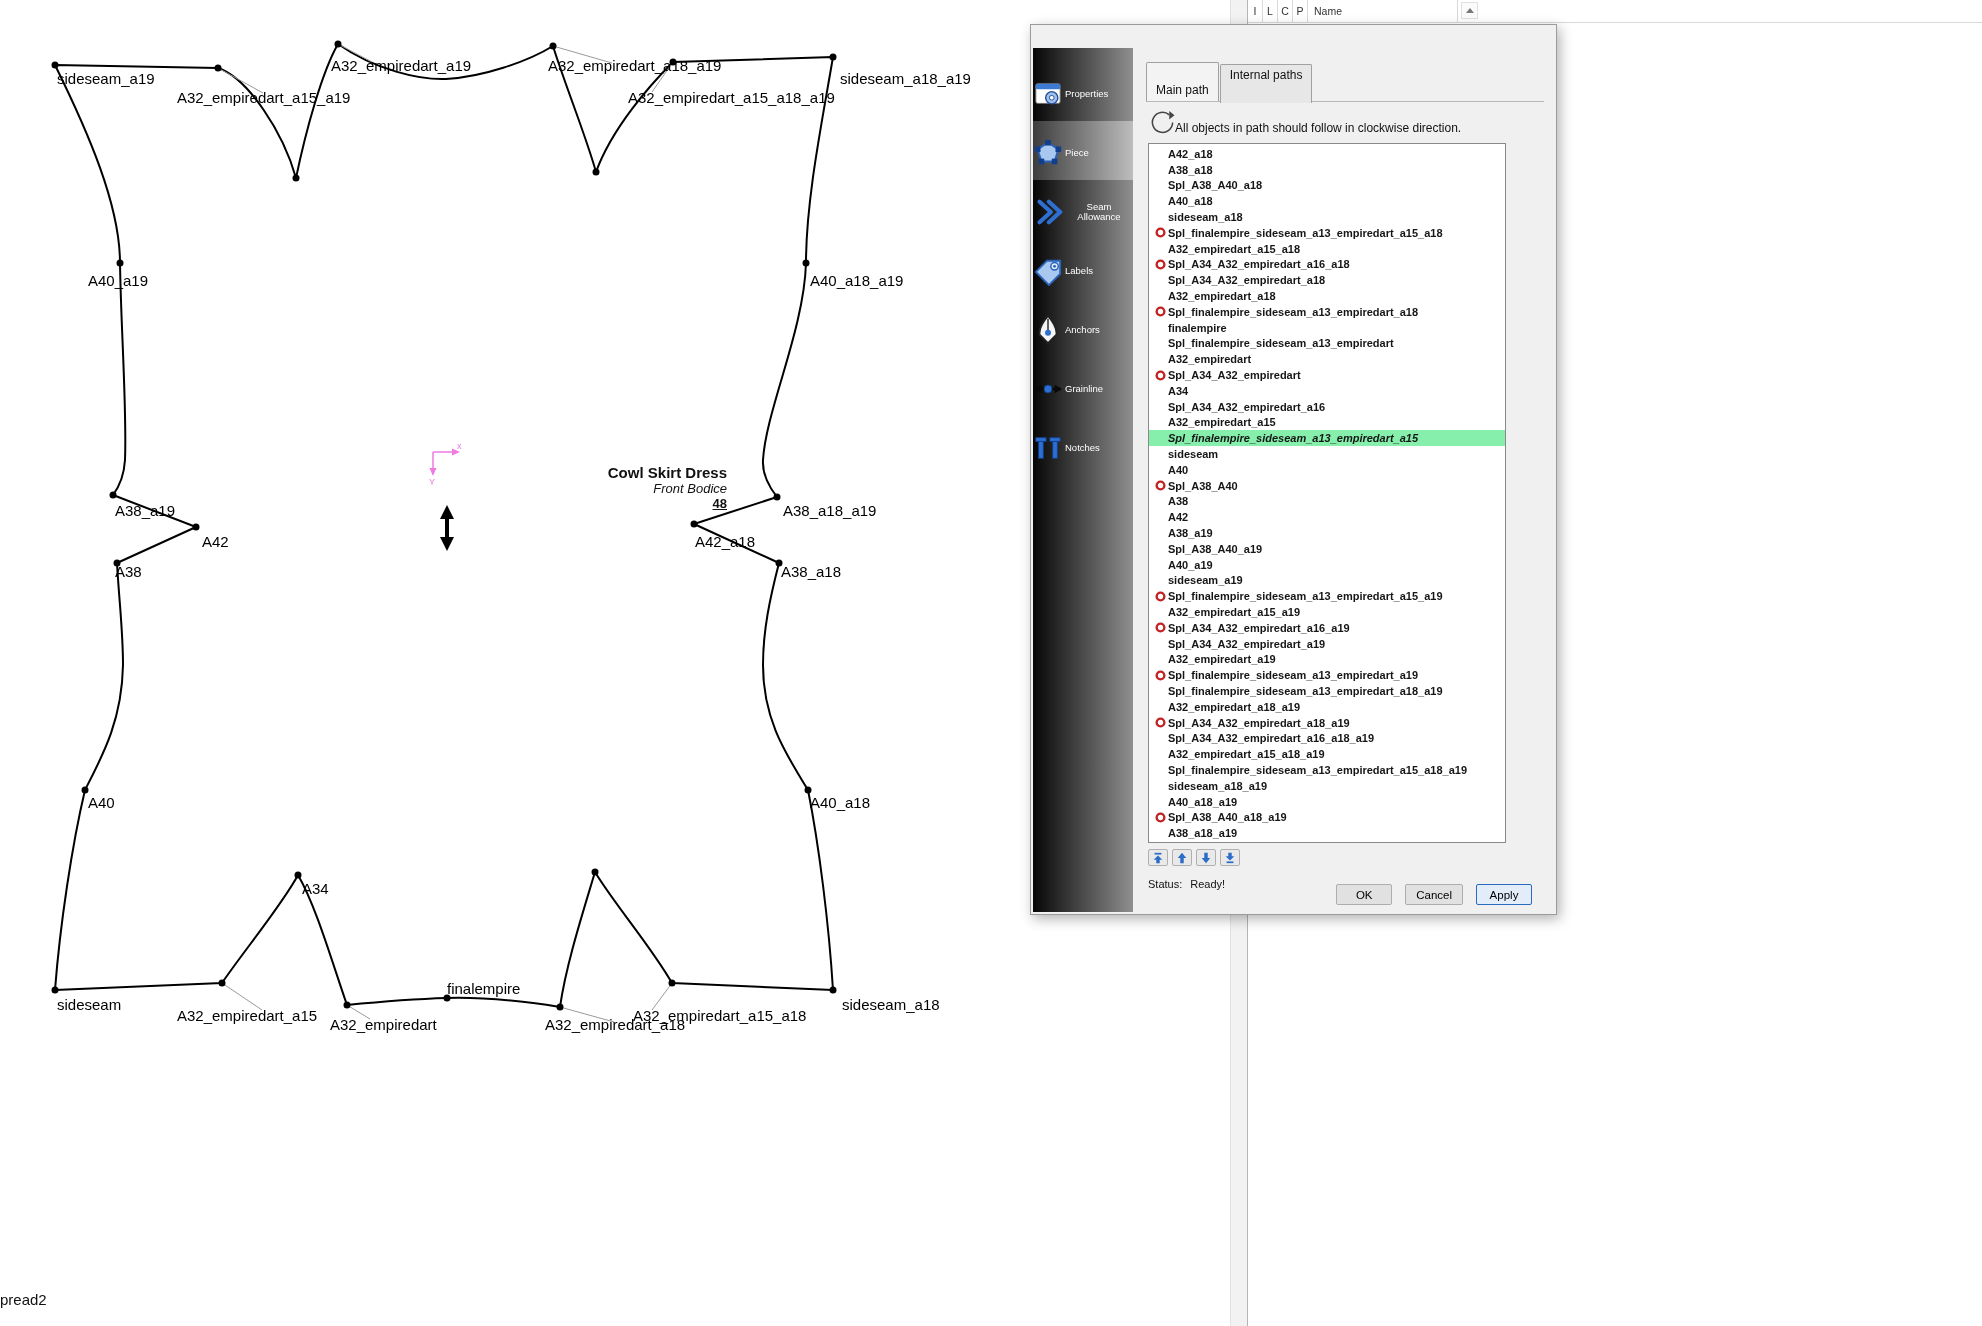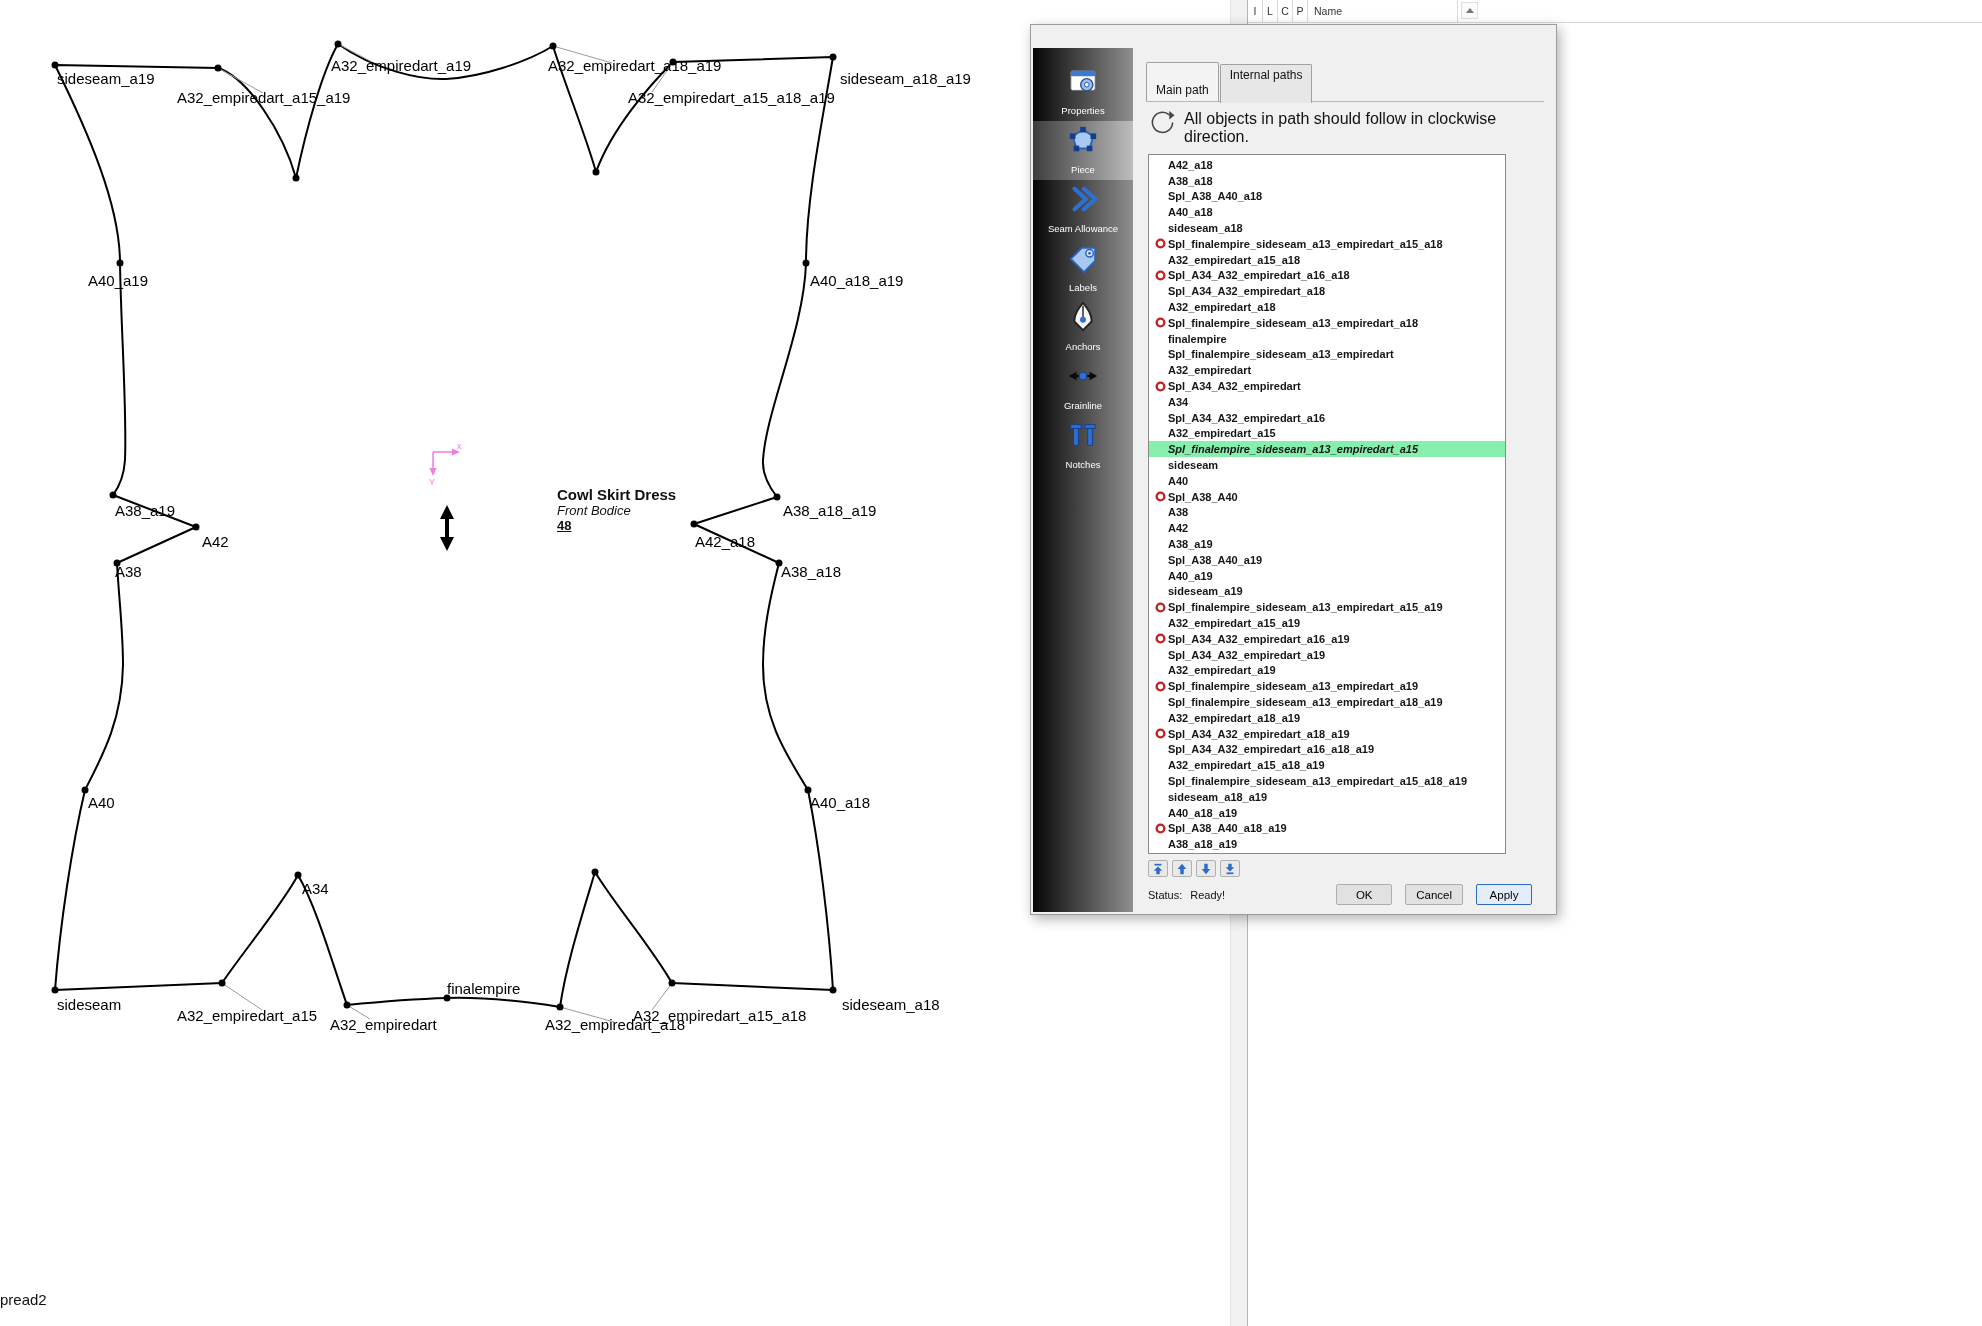--- a/index.html
+++ b/index.html
@@ -3,21 +3,21 @@
 <meta charset="utf-8">
 <style>
   html,body{margin:0;padding:0;}
   body{width:1982px;height:1326px;position:relative;background:#fff;overflow:hidden;
        font-family:"Liberation Sans",sans-serif;color:#111;}
 
   
   #canvas{position:absolute;left:0;top:0;width:1240px;height:1326px;background:#fff;}
   #pattern-svg{position:absolute;left:0;top:0;}
   .pt-label{position:absolute;font-size:15px;color:#000;white-space:nowrap;}
-  #piece-label{position:absolute;left:557px;top:486px;width:170px;text-align:left;}
+  #piece-label{position:absolute;left:557px;top:464px;width:170px;text-align:right;}
   #piece-title{font-size:15px;font-weight:bold;}
   #piece-subtitle{font-size:13px;font-style:italic;}
   #piece-size{font-size:13px;font-weight:bold;text-decoration:underline;}
   #bottom-tab{position:absolute;left:0px;bottom:18px;font-size:15px;color:#111;}
 
   
   #canvas-scrollbar{position:absolute;left:1230px;top:0;width:17px;height:1326px;
       background:#f2f2f2;border-left:1px solid #e2e2e2;}
   #right-panel{position:absolute;left:1247px;top:0;right:0;height:1326px;background:#fff;
       border-left:1px solid #b5b5b5;}
@@ -36,35 +36,35 @@
   #titlebar{height:22px;display:flex;align-items:center;padding:0 2px 0 7px;font-size:12px;}
   #title-icon{width:13px;height:13px;margin-right:6px;display:inline-flex;}
   #title-icon svg{width:13px;height:13px;}
   #title-text{flex:1;}
   #close-btn{width:30px;height:20px;display:flex;align-items:center;justify-content:center;
       font-size:14px;color:#333;cursor:pointer;}
   #dlg-body{position:absolute;top:23px;left:2px;right:2px;bottom:2px;display:flex;}
 
   
   #sidebar{width:100px;background:linear-gradient(90deg,#060606,#8f8f8f);padding-top:14px;box-sizing:border-box;}
-  .sb-item{height:59px;display:flex;flex-direction:column;align-items:center;gap:10px;padding-top:4px;
+  .sb-item{height:59px;display:flex;align-items:center;gap:2px;padding-top:4px;
       box-sizing:border-box;cursor:pointer;}
   .sb-item.sel{background:linear-gradient(90deg,#3d3d3d,#bdbdbd);}
   .sb-icon{width:30px;height:30px;display:inline-flex;}
   .sb-icon svg{width:30px;height:30px;}
   .sb-label{font-size:9.5px;color:#fff;text-align:center;line-height:10px;}
 
   
   #content{flex:1;padding:14px 10px 0 13px;position:relative;box-sizing:border-box;}
   #tabs{display:flex;}
   .tab{font-size:12px;padding:3px 9px 4px;background:#e7e7e7;border:1px solid #a0a0a0;border-bottom:none;
       border-radius:2px 2px 0 0;margin-right:1px;position:relative;top:2px;cursor:pointer;}
   .tab.active{background:#f3f3f3;top:0;padding-top:20px;z-index:2;}
   #pane{border-top:1px solid #b8b8b8;padding:8px 0 0 2px;}
-  #hint{display:flex;align-items:flex-start;gap:9px;font-size:16px;margin:0 0 8px 2px;color:#111;}
+  #hint{display:flex;align-items:flex-end;font-size:12px;margin:0 0 8px 2px;color:#111;}
   #hint-icon{width:25px;height:25px;display:inline-flex;}
   #hint-icon svg{width:25px;height:25px;}
 
   #pathlist{width:358px;height:700px;border:1px solid #8a8a8a;background:#fff;
       box-sizing:border-box;overflow:hidden;padding-top:2px;}
   .prow{display:flex;align-items:center;height:15.8px;padding-left:3px;font-size:11px;
       font-weight:600;color:#161616;white-space:nowrap;cursor:default;}
   .prow.sel{background:#86efac;font-style:italic;}
   .prow-icon{width:16px;display:inline-flex;justify-content:center;flex:0 0 16px;}
   .prow-icon svg{width:11px;height:11px;}

